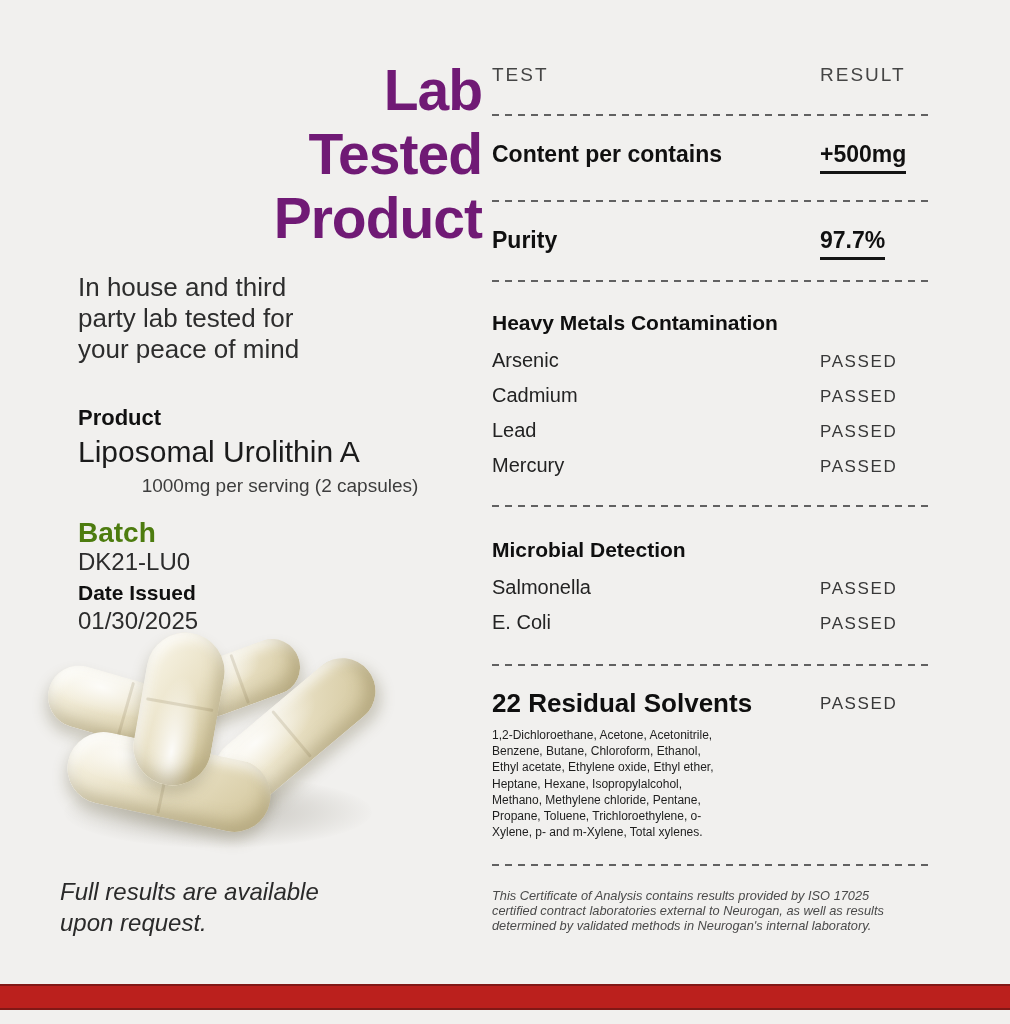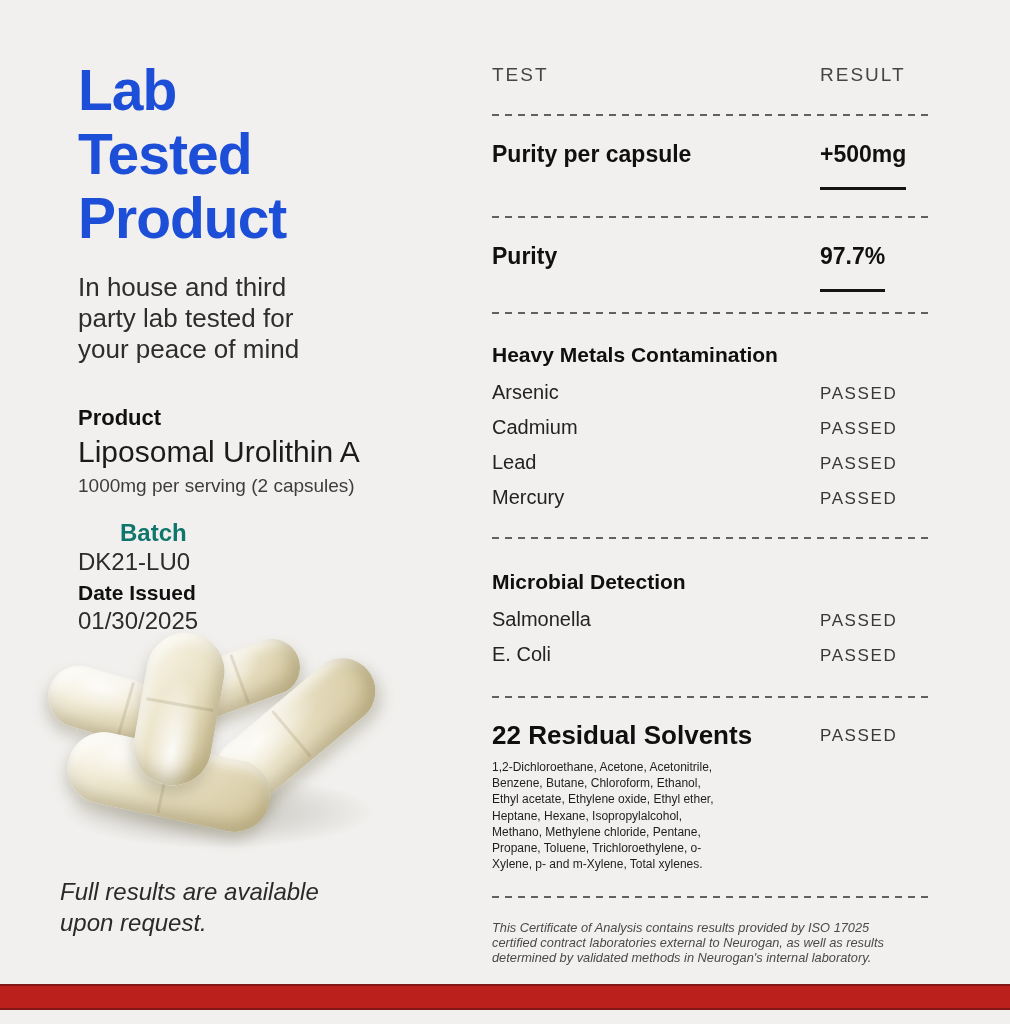--- a/index.html
+++ b/index.html
@@ -6,31 +6,31 @@
   html,body { background:#e8e8e8; }
   body { font-family:"Liberation Sans","DejaVu Sans",sans-serif; }
   .page {
     position:relative; width:1010px; height:1024px;
     background:#f1f0ee; overflow:hidden; margin:0 auto;
   }
 
   
   .left-col { position:absolute; left:78px; top:58px; width:404px; }
   .main-title { font-size:57px; line-height:64px; font-weight:800;
-    color:#1d4ed8; letter-spacing:-1px; }
+    color:#701a75; letter-spacing:-1px;text-align:right; }
   .main-title span { display:block; }
   .subtitle { margin-top:22px; font-size:26px; line-height:31px;
     color:#2d2d2d; white-space:pre-line; font-weight:400; }
   .product-block { margin-top:40px; }
   .label-bold { font-size:22px; line-height:26px; font-weight:800; color:#101010; }
   .product-name { margin-top:4px; font-size:30px; line-height:34px;
     font-weight:400; color:#1b1b1b; }
-  .product-serving { margin-top:5px; font-size:19px; line-height:24px; color:#3d3d3d; }
+  .product-serving { margin-top:5px; font-size:19px; line-height:24px; color:#3d3d3d;text-align:center; }
   .batch-block { margin-top:22px; }
-  .batch-label { font-size:24px; line-height:26px; font-weight:800; color:#0f766e;margin-left:42px; }
+  .batch-label { font-size:28px; line-height:26px; font-weight:800; color:#4d7c0f; }
   .batch-value { font-size:24px; line-height:28px; color:#2c2c2c; margin-top:2px; }
   .date-label { font-size:21px; line-height:26px; font-weight:800; color:#101010; margin-top:4px; }
   .date-value { font-size:24px; line-height:28px; color:#2c2c2c; margin-top:1px; }
   .footnote { position:absolute; left:60px; top:876px; font-size:24px;
     line-height:31px; font-style:italic; color:#2a2a2a; white-space:pre-line; }
 
   
   .capsules { position:absolute; left:52px; top:634px; width:348px; height:218px; }
   .capsule-shadow { position:absolute; left:12px; top:142px; width:308px; height:72px;
     background:radial-gradient(ellipse at center, rgba(95,90,72,.30) 0%, rgba(95,90,72,.12) 45%, transparent 72%);
@@ -60,21 +60,21 @@
   .r-header { font-size:19px; line-height:22px; letter-spacing:2px; color:#454545; }
   .divider { height:2px; margin-top:26px;
     background-image:repeating-linear-gradient(90deg,#616161 0 7px,transparent 7px 13px); }
   .divider.d1 { margin-top:28px; }
   .divider.d3 { margin-top:20px; }
   .divider.d5 { margin-top:28px; }
   .divider.d6 { margin-top:24px; }
   .row-main { margin-top:25px; }
   .row-main .big-label { font-size:23px; font-weight:800; color:#101010; }
   .value-underline { display:inline-block; font-size:23px; font-weight:800; color:#101010;
-    border-bottom:3px solid #141414; padding-bottom:19px; }
+    border-bottom:3px solid #141414; padding-bottom:3px; }
   .section-title { margin-top:28px; font-size:21px; line-height:26px; font-weight:800; color:#0f0f0f; }
   .section-title.mt30 { margin-top:30px; }
   .test-rows { margin-top:12px; }
   .test-rows .grid-row { margin-bottom:9px; }
   .test-rows .grid-row:last-child { margin-bottom:0; }
   .test-name { font-size:20px; line-height:24px; color:#232323; }
   .passed { font-size:17px; line-height:24px; letter-spacing:1.6px; color:#383838; }
   .rs-row { margin-top:22px; align-items:center; }
   .rs-title { font-size:26px; font-weight:800; color:#0f0f0f; }
   .solvents { margin-top:8px; width:300px; font-size:12px; line-height:16.2px;
@@ -131,21 +131,21 @@
   <div class="right-col">
 
     <div class="grid-row r-header">
       <div>TEST</div>
       <div>RESULT</div>
     </div>
 
     <div class="divider d1"></div>
 
     <div class="grid-row row-main">
-      <div class="big-label">Purity per capsule</div>
+      <div class="big-label">Content per contains</div>
       <div><span class="value-underline">+500mg</span></div>
     </div>
 
     <div class="divider"></div>
 
     <div class="grid-row row-main">
       <div class="big-label">Purity</div>
       <div><span class="value-underline">97.7%</span></div>
     </div>
 

